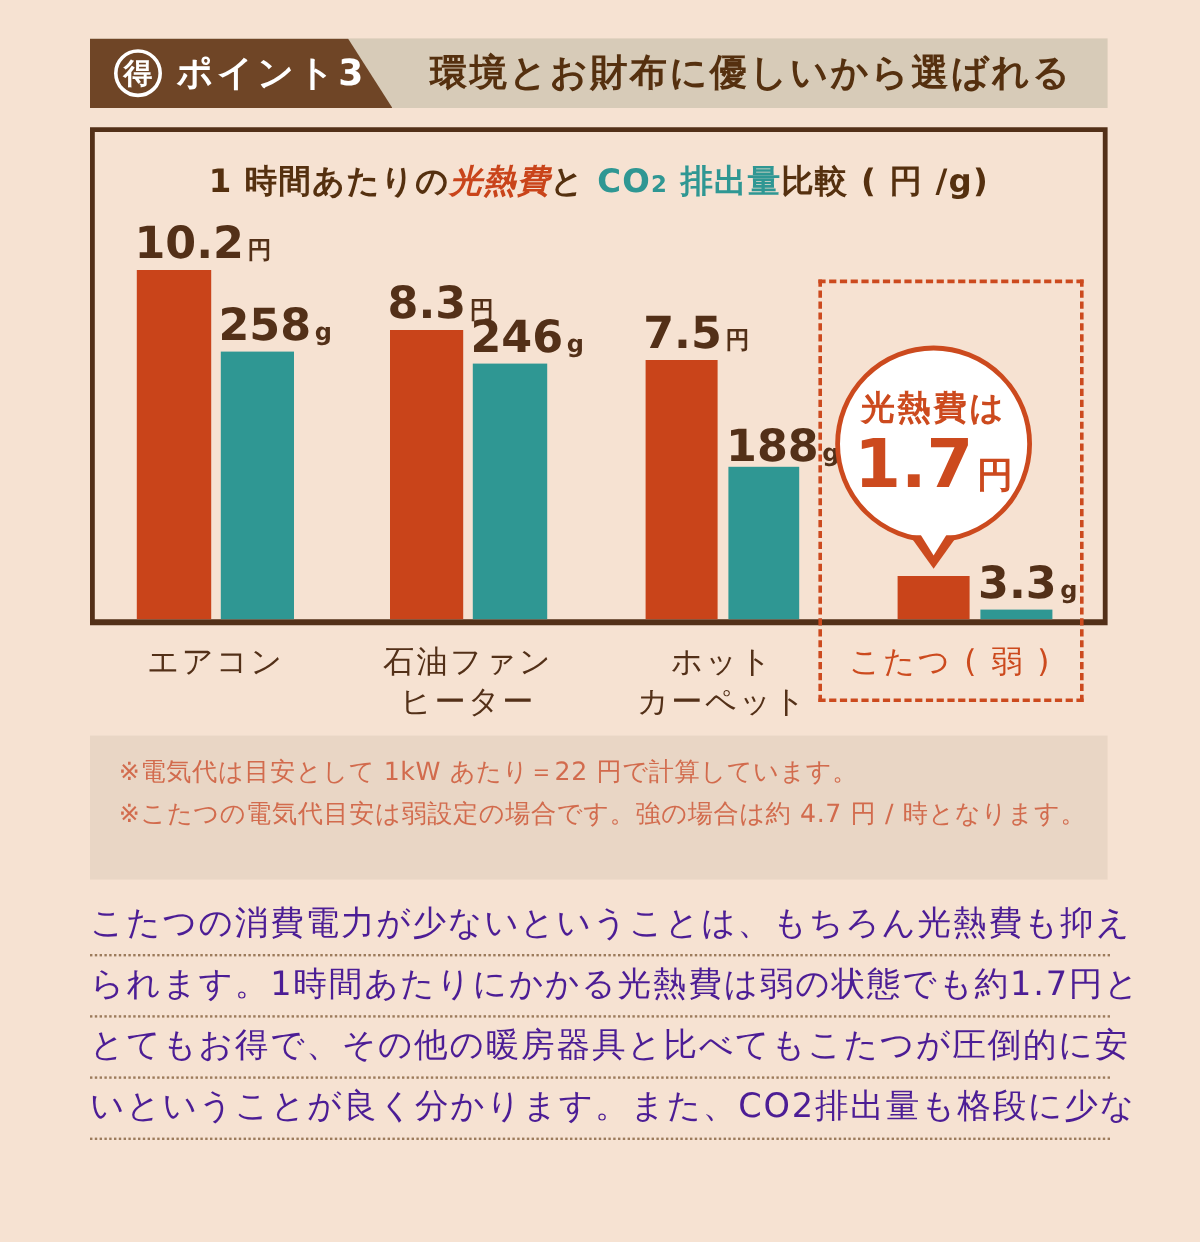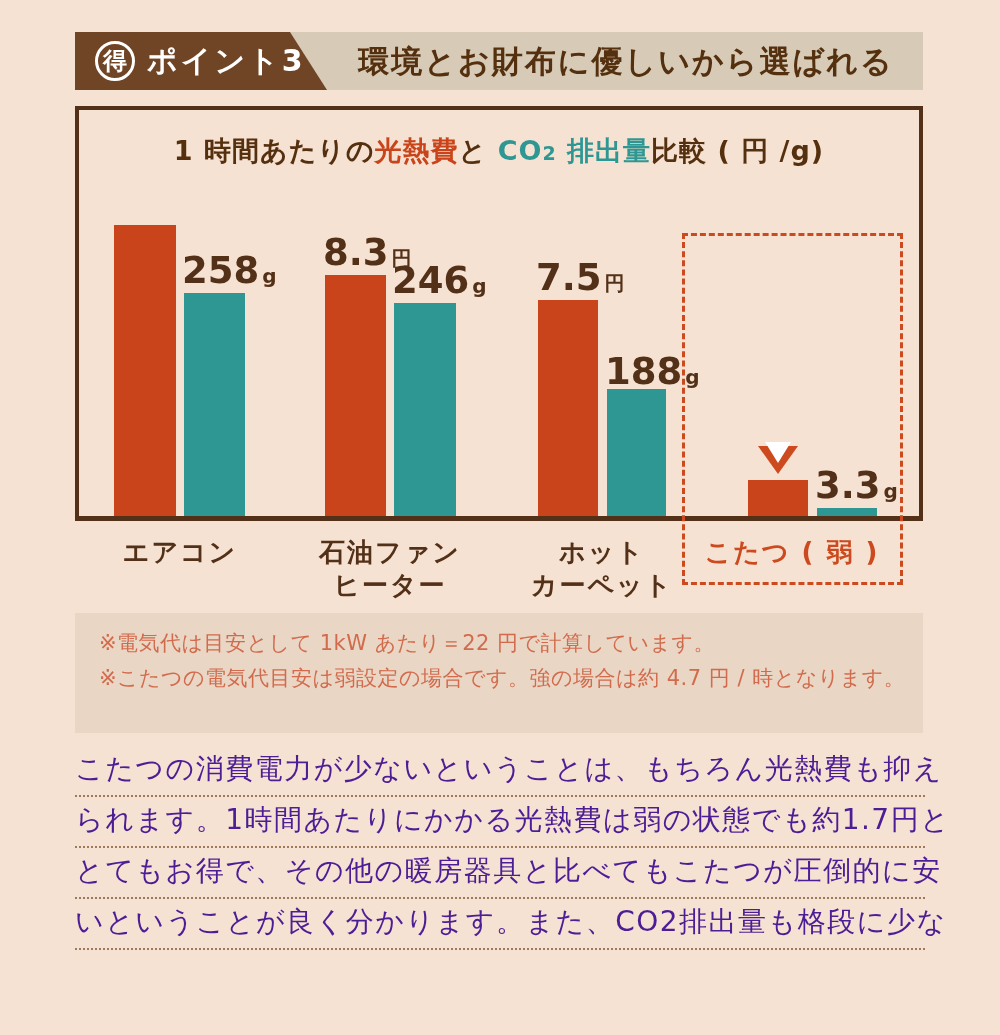--- a/index.html
+++ b/index.html
@@ -16,29 +16,29 @@
                   font-size:24px; font-weight:700; display:flex; align-items:center; justify-content:center; flex:0 0 auto; }
   .badge-label { color:#fff; font-size:30px; font-weight:700; letter-spacing:3px; white-space:nowrap; }
   .header-title { position:absolute; left:330px; top:32px; width:592px; height:58px; line-height:58px;
                   text-align:center; font-size:31px; font-weight:800; color:#55300f; letter-spacing:2px; white-space:nowrap; }
 
   
   .chart-box { position:absolute; left:75px; top:106px; width:848px; height:415px;
                border:4px solid #533018; border-bottom-width:5px; }
   .chart-title { position:absolute; left:75px; top:133px; width:848px; text-align:center;
                  font-size:27px; font-weight:800; color:#55300f; letter-spacing:1px; white-space:nowrap; }
-  .ct-orange { color:#c9441a; } .ct-teal { color:#2f9793; } .ct-sub { font-size:19px; }
+  .ct-orange { color:#c9441a;font-style:italic; } .ct-teal { color:#2f9793; } .ct-sub { font-size:19px; }
 
   
   #bars-layer { position:absolute; inset:0; }
   .bar { position:absolute; }
   .val-label { position:absolute; height:44px; line-height:44px; white-space:nowrap; color:#533018; }
   .val-num { font-size:37px; font-weight:800; }
   .val-unit { font-size:20px; font-weight:800; margin-left:3px; }
-  .cat-label { position:absolute; width:300px; text-align:center; font-size:26px; font-weight:700;
+  .cat-label { position:absolute; width:300px; text-align:center; font-size:26px; font-weight:400;
                color:#533018; line-height:33px; letter-spacing:2px; white-space:nowrap; }
   .cat-highlight { color:#cc4a1e; }
 
   
   .dashed-box { position:absolute; left:682px; top:233px; width:221px; height:352px; border:3px dashed #cc4a1e; }
   .bubble { position:absolute; left:696px; top:288px; width:164px; height:164px; background:#fff;
             border:4px solid #cc4a1e; border-radius:50%; display:flex; flex-direction:column;
             align-items:center; justify-content:center; z-index:3; }
   .bubble-line1 { color:#cc4a1e; font-size:28px; font-weight:800; letter-spacing:2px; }
   .bubble-value-row { color:#cc4a1e; font-weight:800; margin-top:-4px; white-space:nowrap; }
@@ -71,20 +71,21 @@
   <div class="header-title">環境とお財布に優しいから選ばれる</div>
 
   <div class="chart-box"></div>
 
   <div class="chart-title"><span class="ct-brown">1 時間あたりの</span><span class="ct-orange">光熱費</span><span class="ct-brown">と </span><span class="ct-teal">CO</span><span class="ct-teal ct-sub">2</span><span class="ct-teal"> 排出量</span><span class="ct-brown">比較 ( 円 /g)</span></div>
 
   <div class="dashed-box"></div>
 
   <div id="bars-layer">
       <div class="bar" style="left: 114px; top: 225px; width: 62px; height: 291px; background: rgb(201, 68, 26);"></div>
+      <div class="val-label" style="left: 112px; top: 181px;"><span class="val-num">10.2</span><span class="val-unit">円</span></div>
       <div class="bar" style="left: 325px; top: 275px; width: 61px; height: 241px; background: rgb(201, 68, 26);"></div>
       <div class="val-label" style="left: 323px; top: 231px;"><span class="val-num">8.3</span><span class="val-unit">円</span></div>
       <div class="bar" style="left: 538px; top: 300px; width: 60px; height: 216px; background: rgb(201, 68, 26);"></div>
       <div class="val-label" style="left: 536px; top: 256px;"><span class="val-num">7.5</span><span class="val-unit">円</span></div>
       <div class="bar" style="left: 748px; top: 480px; width: 60px; height: 36px; background: rgb(201, 68, 26);"></div>
       <div class="bar" style="left: 184px; top: 293px; width: 61px; height: 223px; background: rgb(47, 151, 147);"></div>
       <div class="val-label" style="left: 182px; top: 249px;"><span class="val-num">258</span><span class="val-unit">g</span></div>
       <div class="bar" style="left: 394px; top: 303px; width: 62px; height: 213px; background: rgb(47, 151, 147);"></div>
       <div class="val-label" style="left: 392px; top: 259px;"><span class="val-num">246</span><span class="val-unit">g</span></div>
       <div class="bar" style="left: 607px; top: 389px; width: 59px; height: 127px; background: rgb(47, 151, 147);"></div>
@@ -100,20 +101,24 @@
       </div>
       <div class="cat-label" style="left: 452px; top: 536px;">
         <div>ホット</div>
         <div>カーペット</div>
       </div>
       <div class="cat-label cat-highlight" style="left: 642px; top: 536px;">
         <div>こたつ ( 弱 )</div>
       </div>
     </div>
 
+  <div class="bubble">
+    <div class="bubble-line1">光熱費は</div>
+    <div class="bubble-value-row"><span class="bubble-num">1.7</span><span class="bubble-unit">円</span></div>
+  </div>
   <div class="tail-outer"></div>
   <div class="tail-inner"></div>
 
   <div class="notes">
     <div class="note-line">※電気代は目安として 1kW あたり＝22 円で計算しています。</div>
     <div class="note-line">※こたつの電気代目安は弱設定の場合です。強の場合は約 4.7 円 / 時となります。</div>
   </div>
 
   <div class="body-text">
     <div class="body-line">こたつの消費電力が少ないということは、もちろん光熱費も抑え</div>

